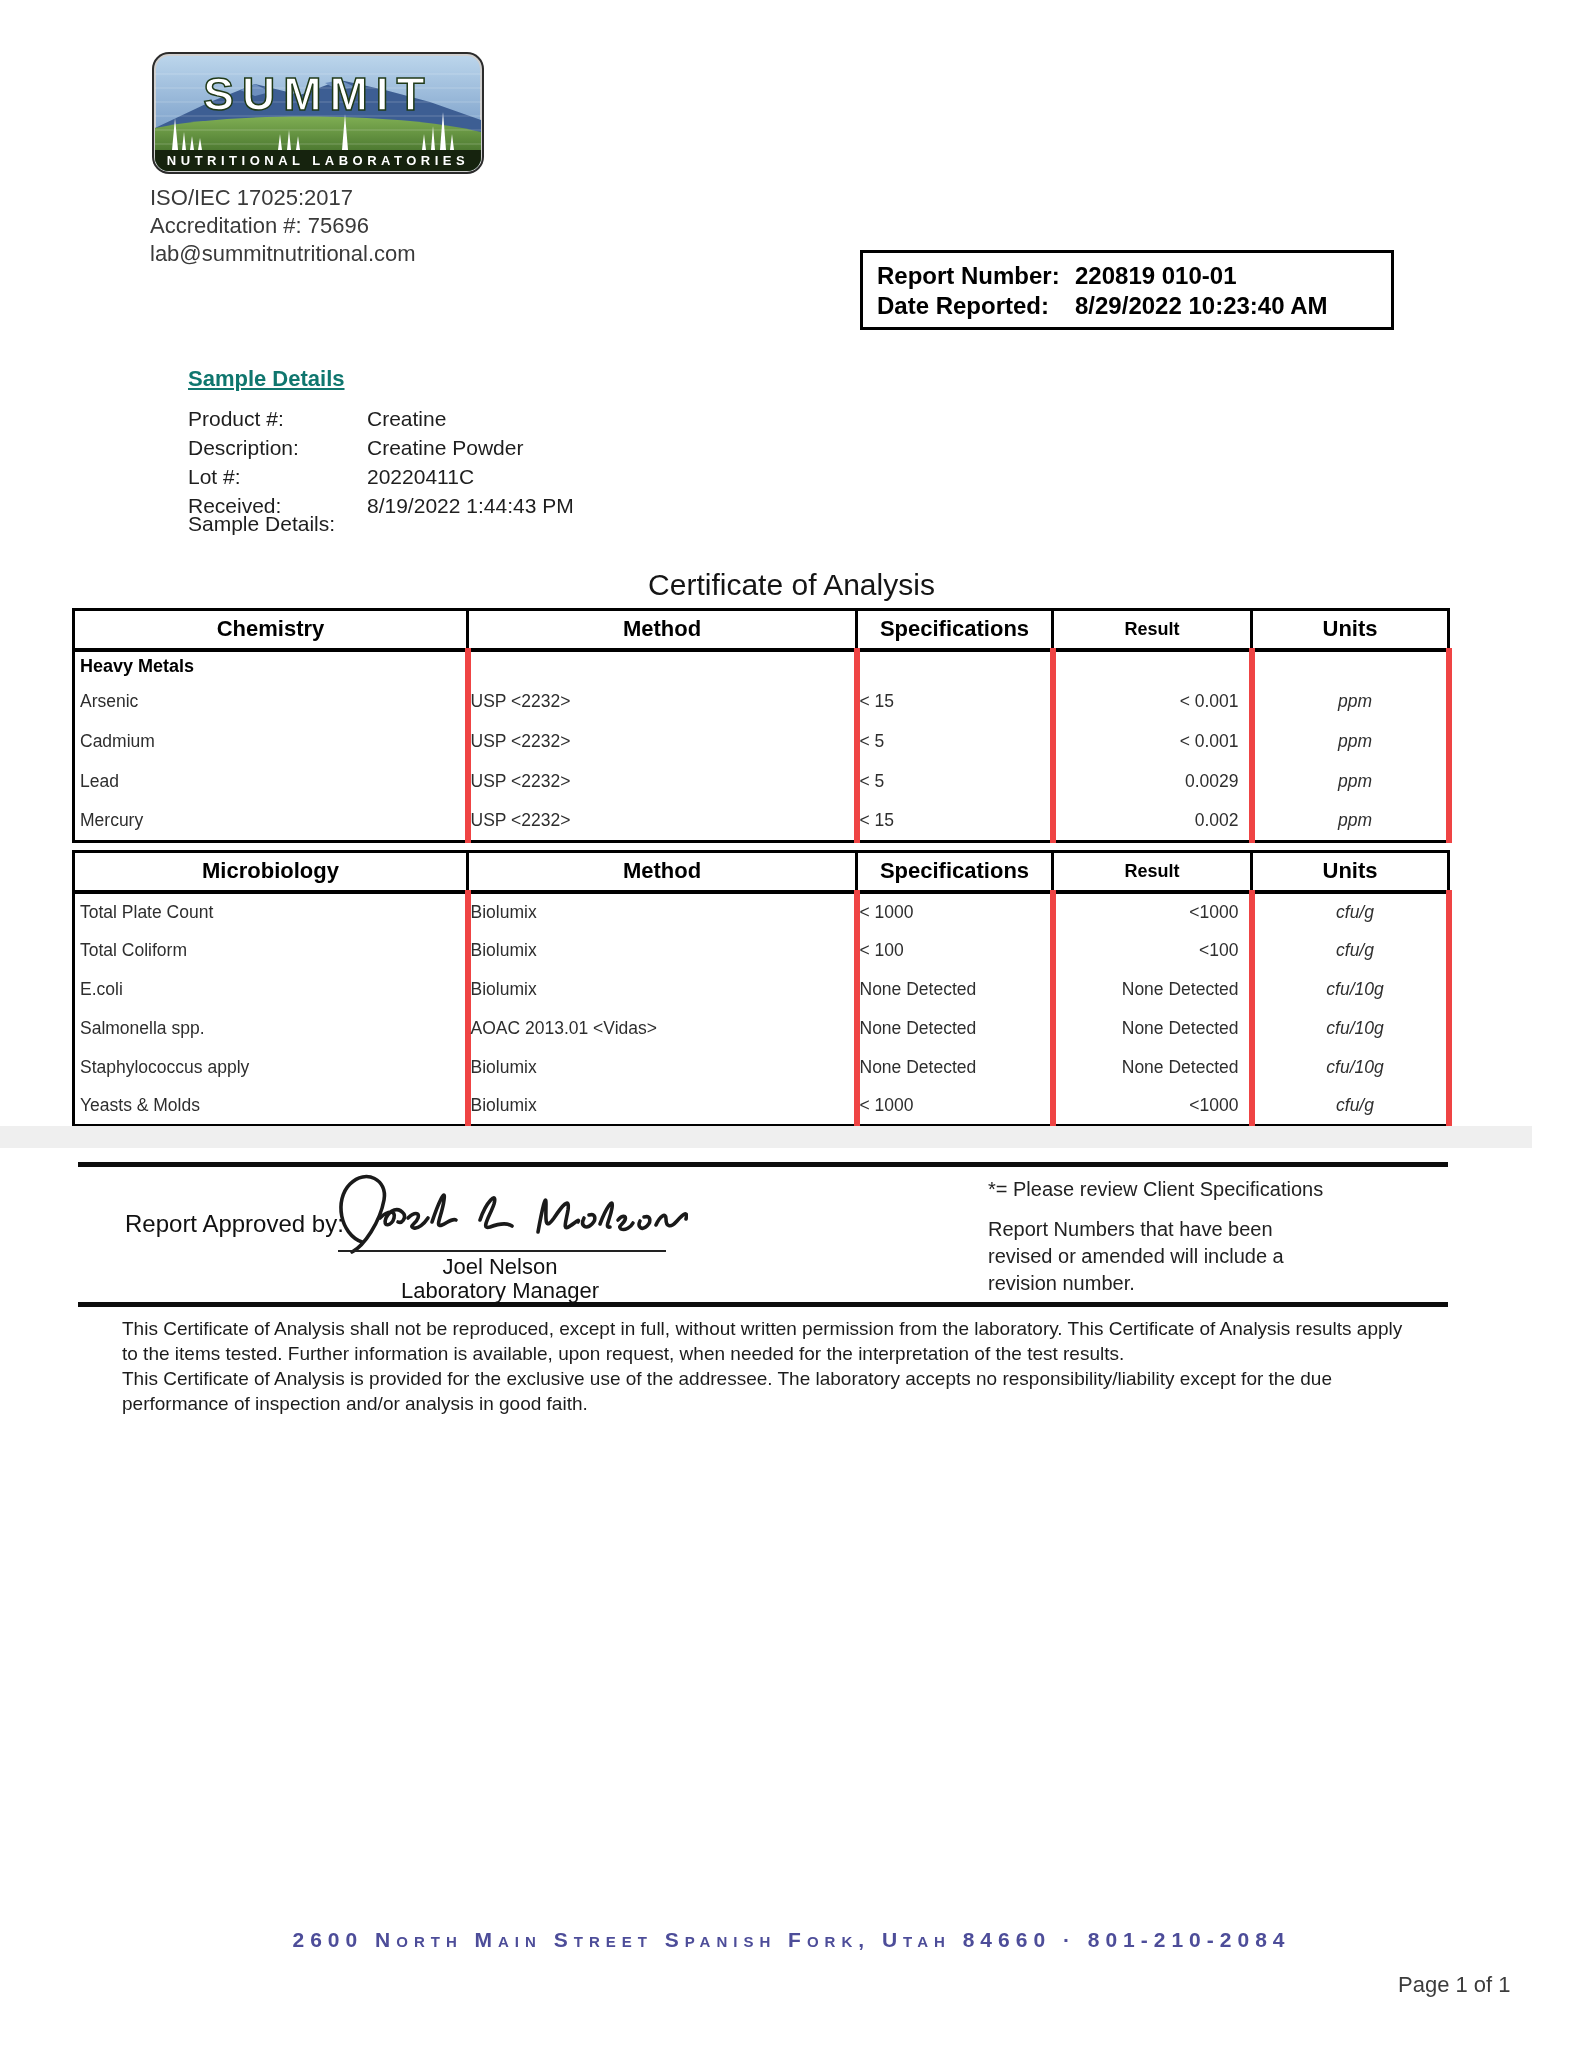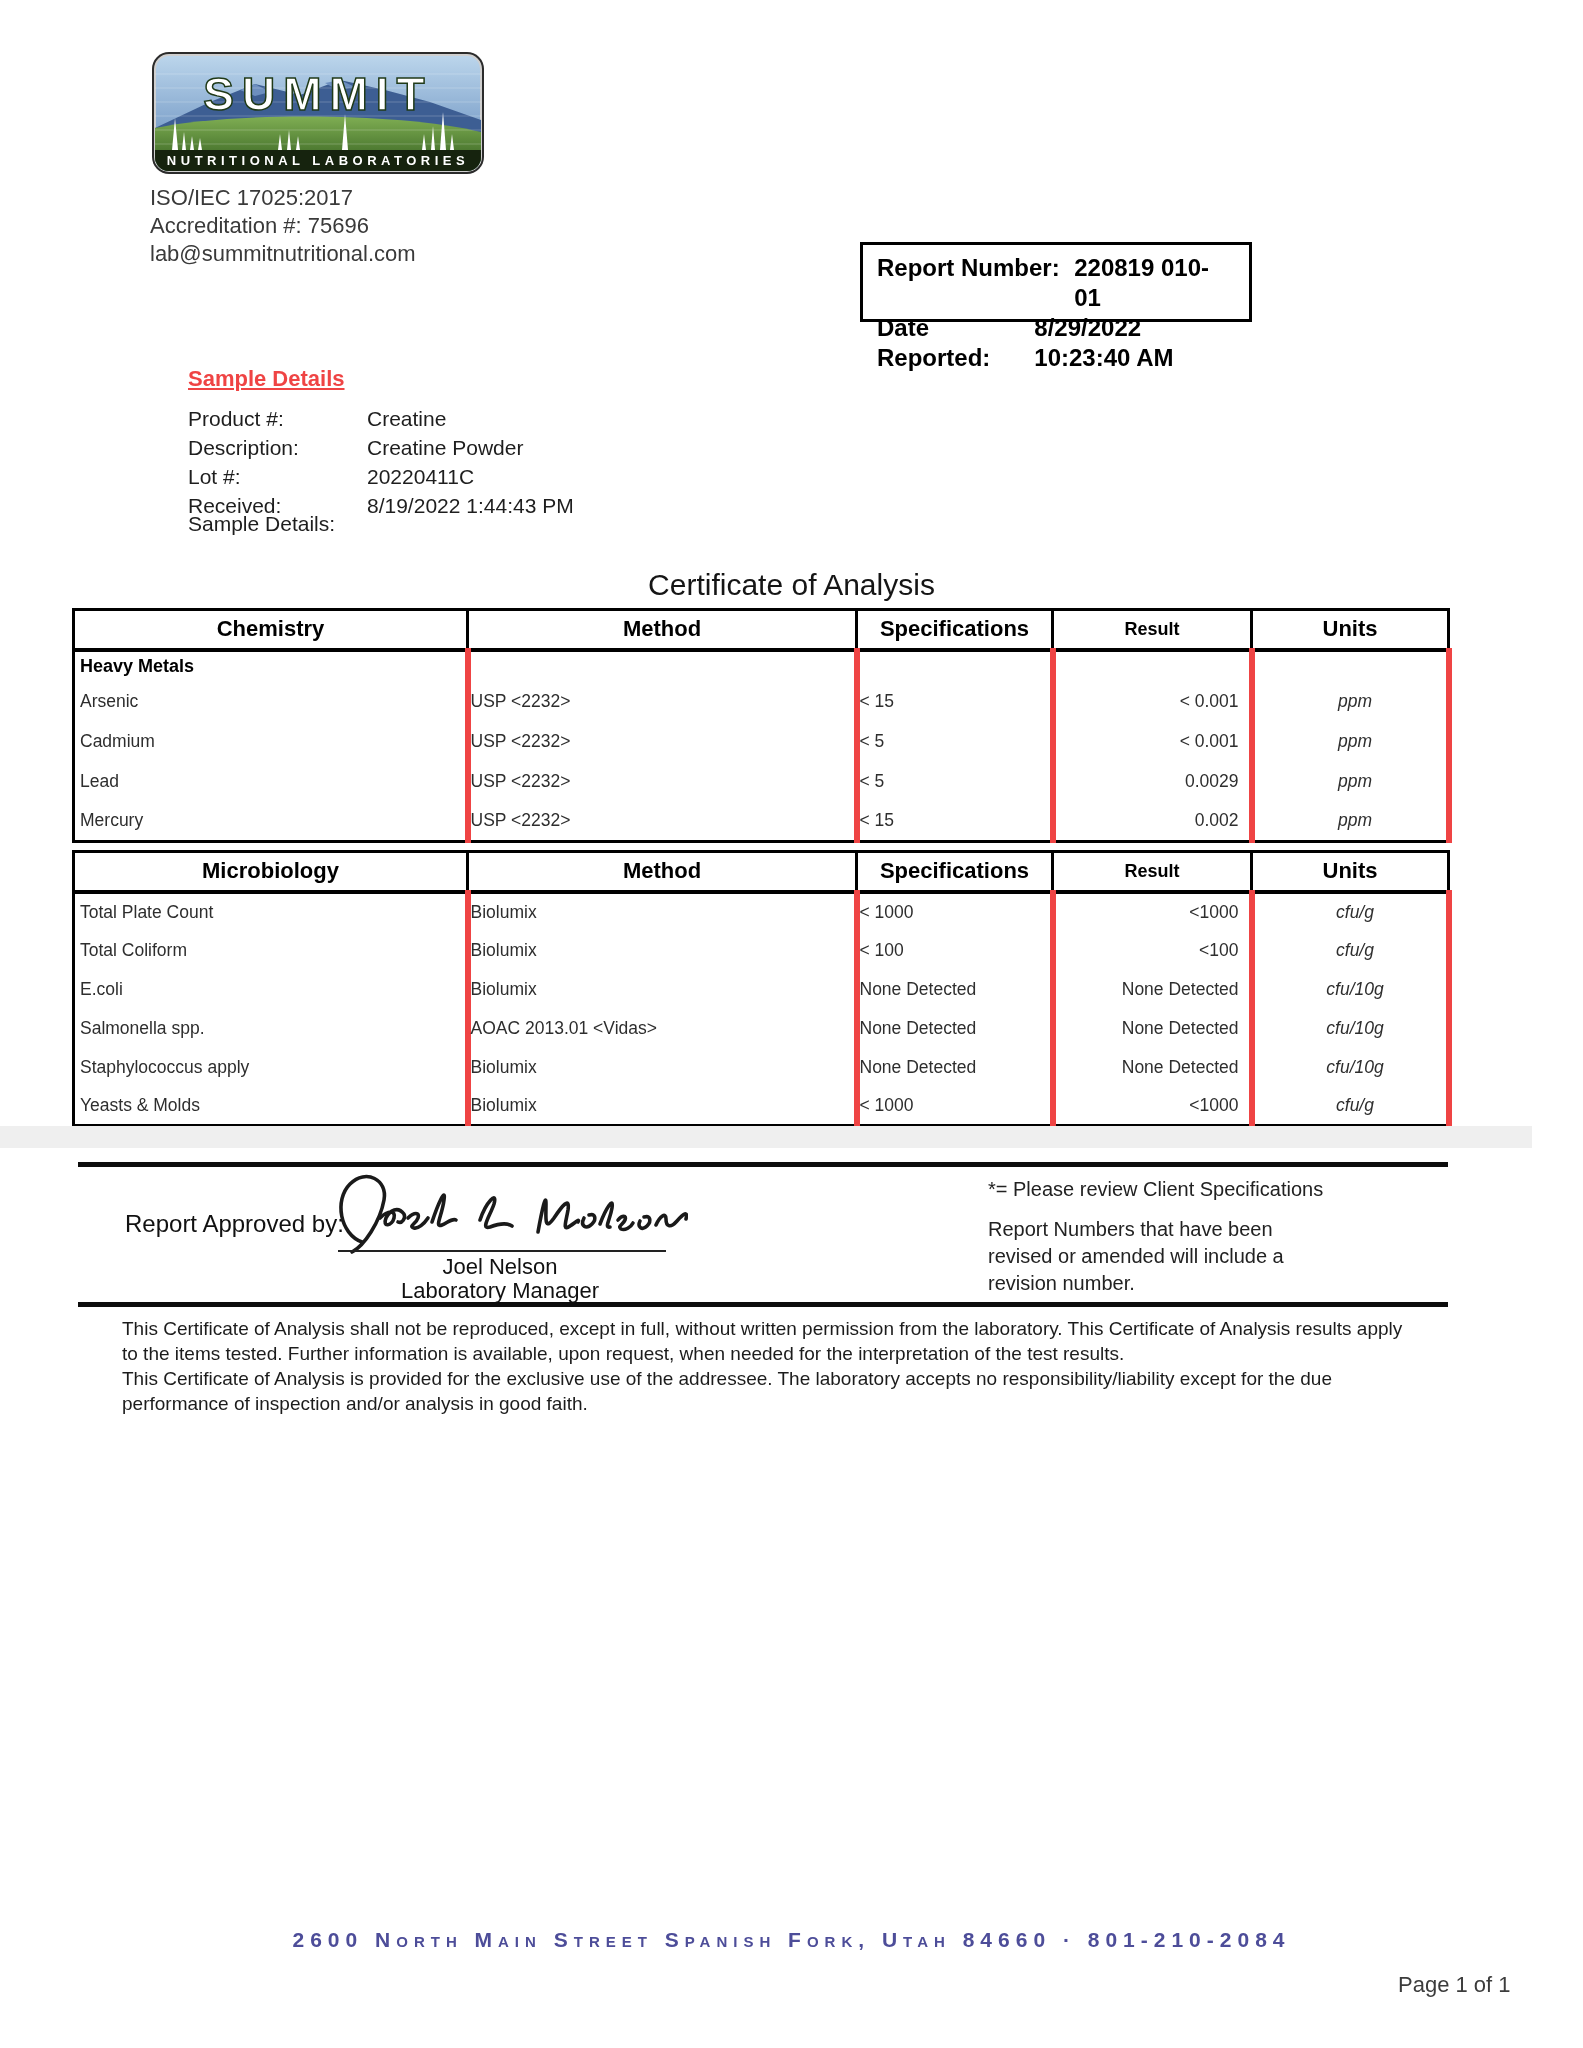--- a/index.html
+++ b/index.html
@@ -4,26 +4,26 @@
 <style>
   * { margin:0; padding:0; box-sizing:border-box; }
   html,body { background:#ffffff; }
   body { font-family:"Liberation Sans","DejaVu Sans",sans-serif; color:#1e1e1e; }
   .page { position:relative; width:1583px; height:2048px; background:#fff; margin:0 auto; overflow:hidden; }
 
   
   .logo-wrap { position:absolute; left:150px; top:50px; width:336px; height:126px; }
   .iso-block { position:absolute; left:150px; top:184px; font-size:22px; line-height:28px; color:#3a3a3a; }
 
-  .report-box { position:absolute; left:860px; top:242px; width:392px; height:80px;
+  .report-box { position:absolute; left:860px; top:250px; width:534px; height:80px;
                 border:3px solid #000; padding:8px 14px 6px 14px; }
   .report-box .row { display:flex; font-size:24px; font-weight:bold; line-height:30px; color:#000; }
   .report-box .lbl { width:198px; }
 
-  .section-head { font-size:22px; font-weight:bold; text-decoration:underline; color:#ef4444; }
+  .section-head { font-size:22px; font-weight:bold; text-decoration:underline; color:#0f766e; }
   .sample-block { position:absolute; left:188px; top:366px; }
   .sample-rows { margin-top:12px; font-size:21px; line-height:29px; }
   .sample-rows .srow { display:flex; }
   .sample-rows .slbl { width:179px; }
   .sample-extra { position:absolute; left:188px; top:512px; font-size:21px; }
 
   .customer-block { position:absolute; left:877px; top:366px; }
   .customer-lines { margin-top:8px; font-size:21px; line-height:30px; }
 
   .coa-title { position:absolute; left:0; top:568px; width:1583px; text-align:center;

